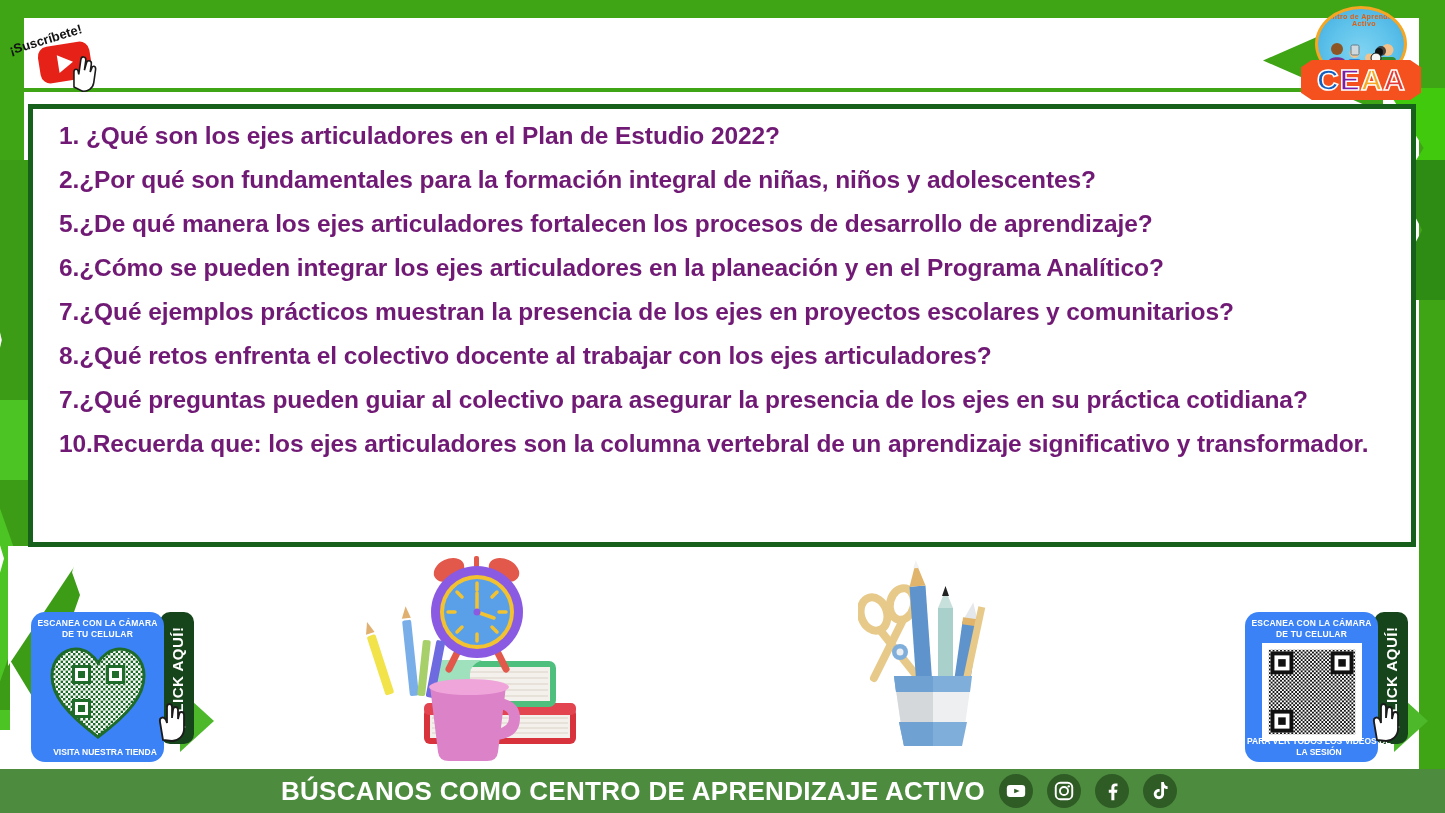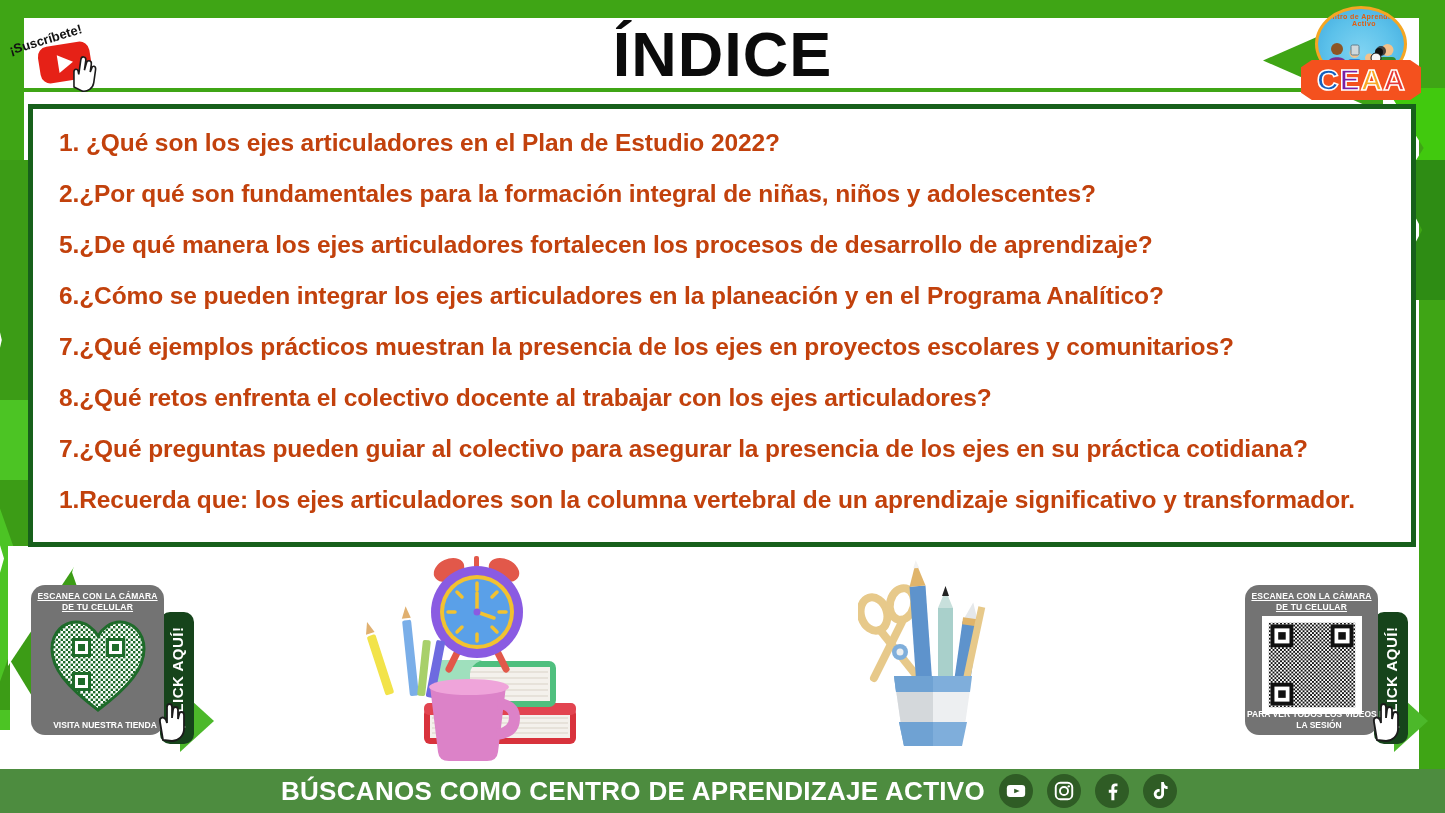--- a/index.html
+++ b/index.html
@@ -230,52 +230,50 @@
   }
   .index-list {
     position: absolute;
     left: 26px; top: 5px;
     width: 1340px;
     list-style: none;
   }
   .index-list li {
     font-size: 24.5px;
     font-weight: bold;
-    color: #c2410c;
+    color: #701a75;
     line-height: 44px;
     white-space: nowrap;
     letter-spacing: -0.1px;
-    margin-top: 7px;
   }
 
   
   .illus-books {
     position: absolute;
     left: 352px; top: 548px;
     width: 236px; height: 215px;
     z-index: 20;
   }
   .illus-cup {
     position: absolute;
     left: 858px; top: 556px;
     width: 150px; height: 200px;
     z-index: 20;
   }
 
   
   .qr-card {
     position: absolute;
-    top: 585px;
+    top: 612px;
     width: 133px; height: 150px;
-    background: #737373;
+    background: #3b82f6;
     border-radius: 14px;
     z-index: 35;
     color: #ffffff;
     text-align: center;
-    text-decoration: underline;
   }
   .qr-left  { left: 31px; }
   .qr-right { left: 1245px; }
   .qr-head {
     margin-top: 6px;
     font-size: 8.5px;
     font-weight: bold;
     line-height: 11px;
     letter-spacing: .2px;
   }
@@ -384,23 +382,20 @@
   <div class="band-right-outer"></div>
   <div class="chev-left-dark"></div>
   <div class="chev-left-light"></div>
   <div class="chev-left-mid"></div>
   <div class="chev-right-bright"></div>
   <div class="chev-right-dark"></div>
   <div class="chev-top-right-green"></div>
   <div class="wedge-left-white"></div>
   <div class="wedge-left-white2"></div>
 
-  <div class="header">
-    <div class="page-title">ÍNDICE</div>
-  </div>
   <div class="band-under-title"></div>
 
   <div class="subscribe">
     <div class="subscribe-text">¡Suscríbete!</div>
     <div class="yt-badge"></div>
     <svg class="cursor-hand" viewBox="0 0 30 38">
       <path d="M8 34 L6 20 C5 16 9 15 10 18 L11 21 L11 6 C11 2 16 2 16 6 L16 16 L17 9 C17 5 22 5 22 9 L22 17 L23 13 C23 10 27 10 27 14 L27 27 C27 33 22 37 17 37 Z" fill="#ffffff" stroke="#1b1b1b" stroke-width="1.6"></path>
     </svg>
   </div>
 
@@ -432,21 +427,21 @@
 
   <div class="index-box">
     <ul class="index-list">
       <li>1. ¿Qué son los ejes articuladores en el Plan de Estudio 2022?</li>
       <li>2.¿Por qué son fundamentales para la formación integral de niñas, niños y adolescentes?</li>
       <li>5.¿De qué manera los ejes articuladores fortalecen los procesos de desarrollo de aprendizaje?</li>
       <li>6.¿Cómo se pueden integrar los ejes articuladores en la planeación y en el Programa Analítico?</li>
       <li>7.¿Qué ejemplos prácticos muestran la presencia de los ejes en proyectos escolares y comunitarios?</li>
       <li>8.¿Qué retos enfrenta el colectivo docente al trabajar con los ejes articuladores?</li>
       <li>7.¿Qué preguntas pueden guiar al colectivo para asegurar la presencia de los ejes en su práctica cotidiana?</li>
-      <li>1.Recuerda que: los ejes articuladores son la columna vertebral de un aprendizaje significativo y transformador.</li>
+      <li>10.Recuerda que: los ejes articuladores son la columna vertebral de un aprendizaje significativo y transformador.</li>
     </ul>
   </div>
 
   <svg class="illus-books" viewBox="0 0 236 215">
 
     <rect x="72" y="160" width="152" height="36" rx="6" fill="#D8323C"></rect>
     <rect x="78" y="166" width="140" height="24" fill="#F4F1EC"></rect>
     <g stroke="#d9d2c7" stroke-width="1">
       <line x1="80" y1="170" x2="216" y2="170"></line>
         <line x1="80" y1="175" x2="216" y2="175"></line>

